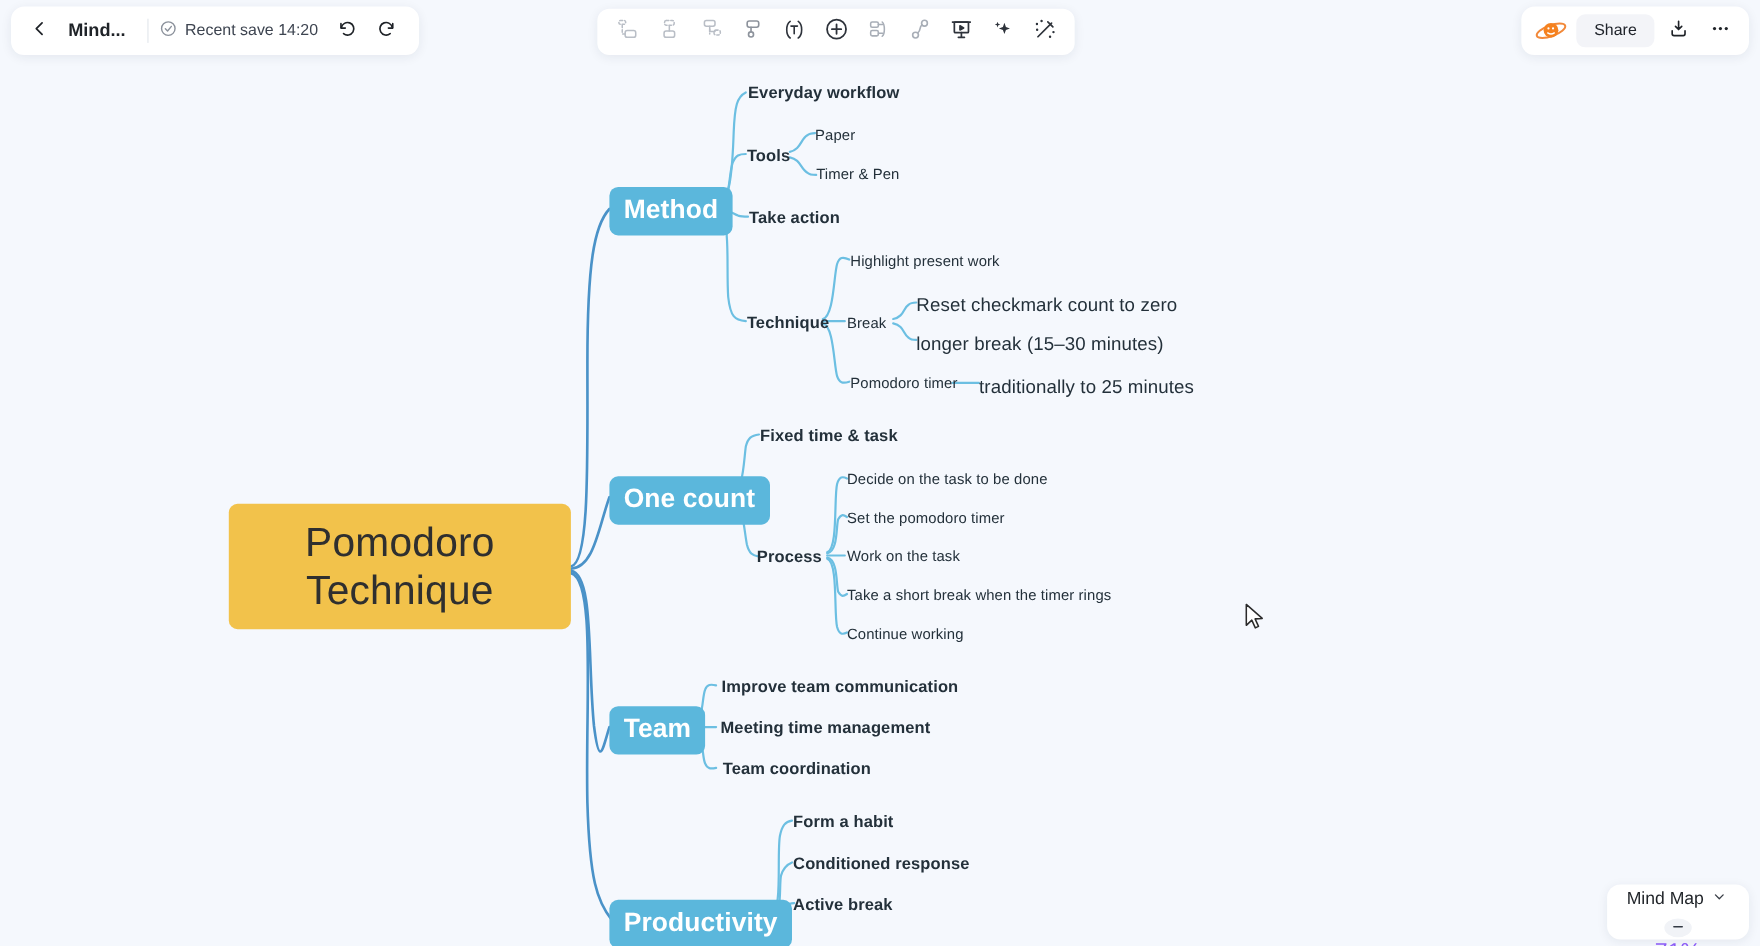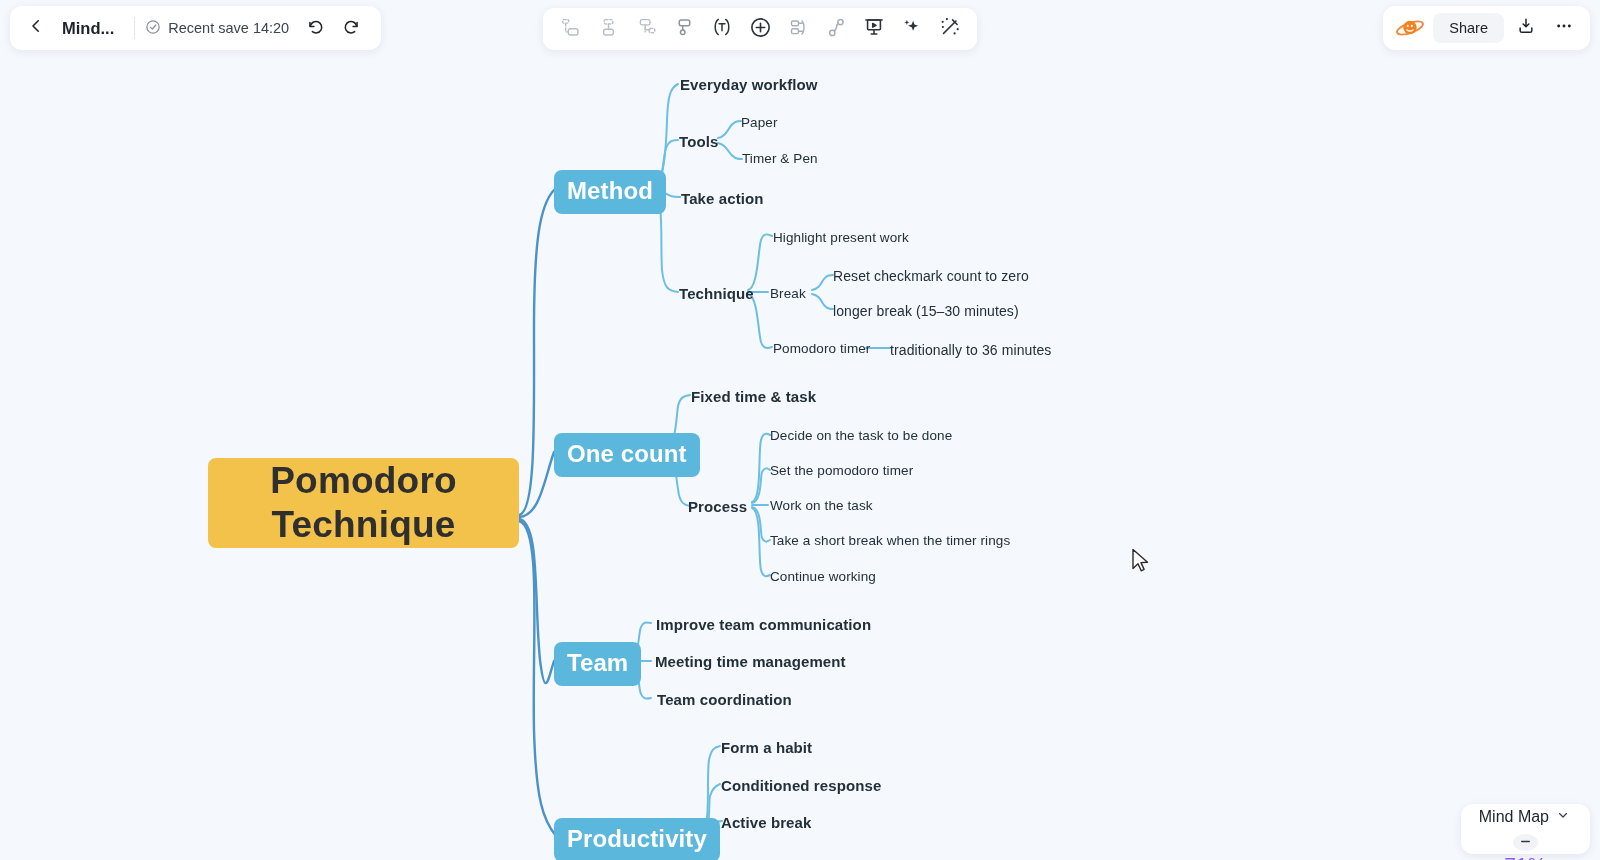--- a/index.html
+++ b/index.html
@@ -50,21 +50,21 @@
     letter-spacing: .1px;
   }
   .node-l3 {
     color: #23303a;
     font-size: 13.5px;
     font-weight: 400;
     letter-spacing: .1px;
   }
   .node-l4 {
     color: #23303a;
-    font-size: 14px;
+    font-size: 17px;
     font-weight: 400;
     letter-spacing: .1px;
   }
 
   
   .card {
     background: #ffffff;
     border-radius: 12px;
     box-shadow: 0 2px 10px rgba(22,40,70,.08);
   }
@@ -207,22 +207,22 @@
         <path d="M630,658 C640,655 638,634 641,627 C643,622 646,622 651,623"></path>
         <path d="M630,661 L651,661"></path>
         <path d="M630,664 C640,666 638,688 641,694 C643,699 646,699 651,698"></path>
 
         <path d="M700,834 C712,830 706,778 709,760 C711,750 714,747 720,746"></path>
         <path d="M700,836 C712,833 708,806 710,796 C712,789 715,786 720,784"></path>
         <path d="M700,838 C712,836 710,828 714,824 C716,822 718,821 722,821"></path>
       </g>
     </svg>
 
-    <div class="node node-root" style="left:208px; top:458px; width:311px; height:90px;
-         display:flex; flex-direction:column; align-items:center; justify-content:center;font-weight:bold;">
+    <div class="node node-root" style="left:208px; top:458px; width:311px; height:114px;
+         display:flex; flex-direction:column; align-items:center; justify-content:center;">
       <span>Pomodoro</span>
       <span>Technique</span>
     </div>
 
     <div class="node node-main" style="left:554px; top:170px;">Method</div>
 
     <div class="node node-main" style="left:554px; top:433px;">One count</div>
 
     <div class="node node-main" style="left:554px; top:642px;">Team</div>
 
@@ -243,21 +243,21 @@
     <div class="node node-l3" style="left:773px; top:230px;">Highlight present work</div>
 
     <div class="node node-l3" style="left:770px; top:286px;">Break</div>
 
     <div class="node node-l4" style="left:833px; top:268px;">Reset checkmark count to zero</div>
 
     <div class="node node-l4" style="left:833px; top:303px;">longer break (15–30 minutes)</div>
 
     <div class="node node-l3" style="left:773px; top:341px;">Pomodoro timer</div>
 
-    <div class="node node-l4" style="left:890px; top:342px;">traditionally to 36 minutes</div>
+    <div class="node node-l4" style="left:890px; top:342px;">traditionally to 25 minutes</div>
 
     <div class="node node-l2" style="left:691px; top:388px;">Fixed time &amp; task</div>
 
     <div class="node node-l2" style="left:688px; top:498px;">Process</div>
 
     <div class="node node-l3" style="left:770px; top:428px;">Decide on the task to be done</div>
 
     <div class="node node-l3" style="left:770px; top:463px;">Set the pomodoro timer</div>
 
     <div class="node node-l3" style="left:770px; top:498px;">Work on the task</div>

